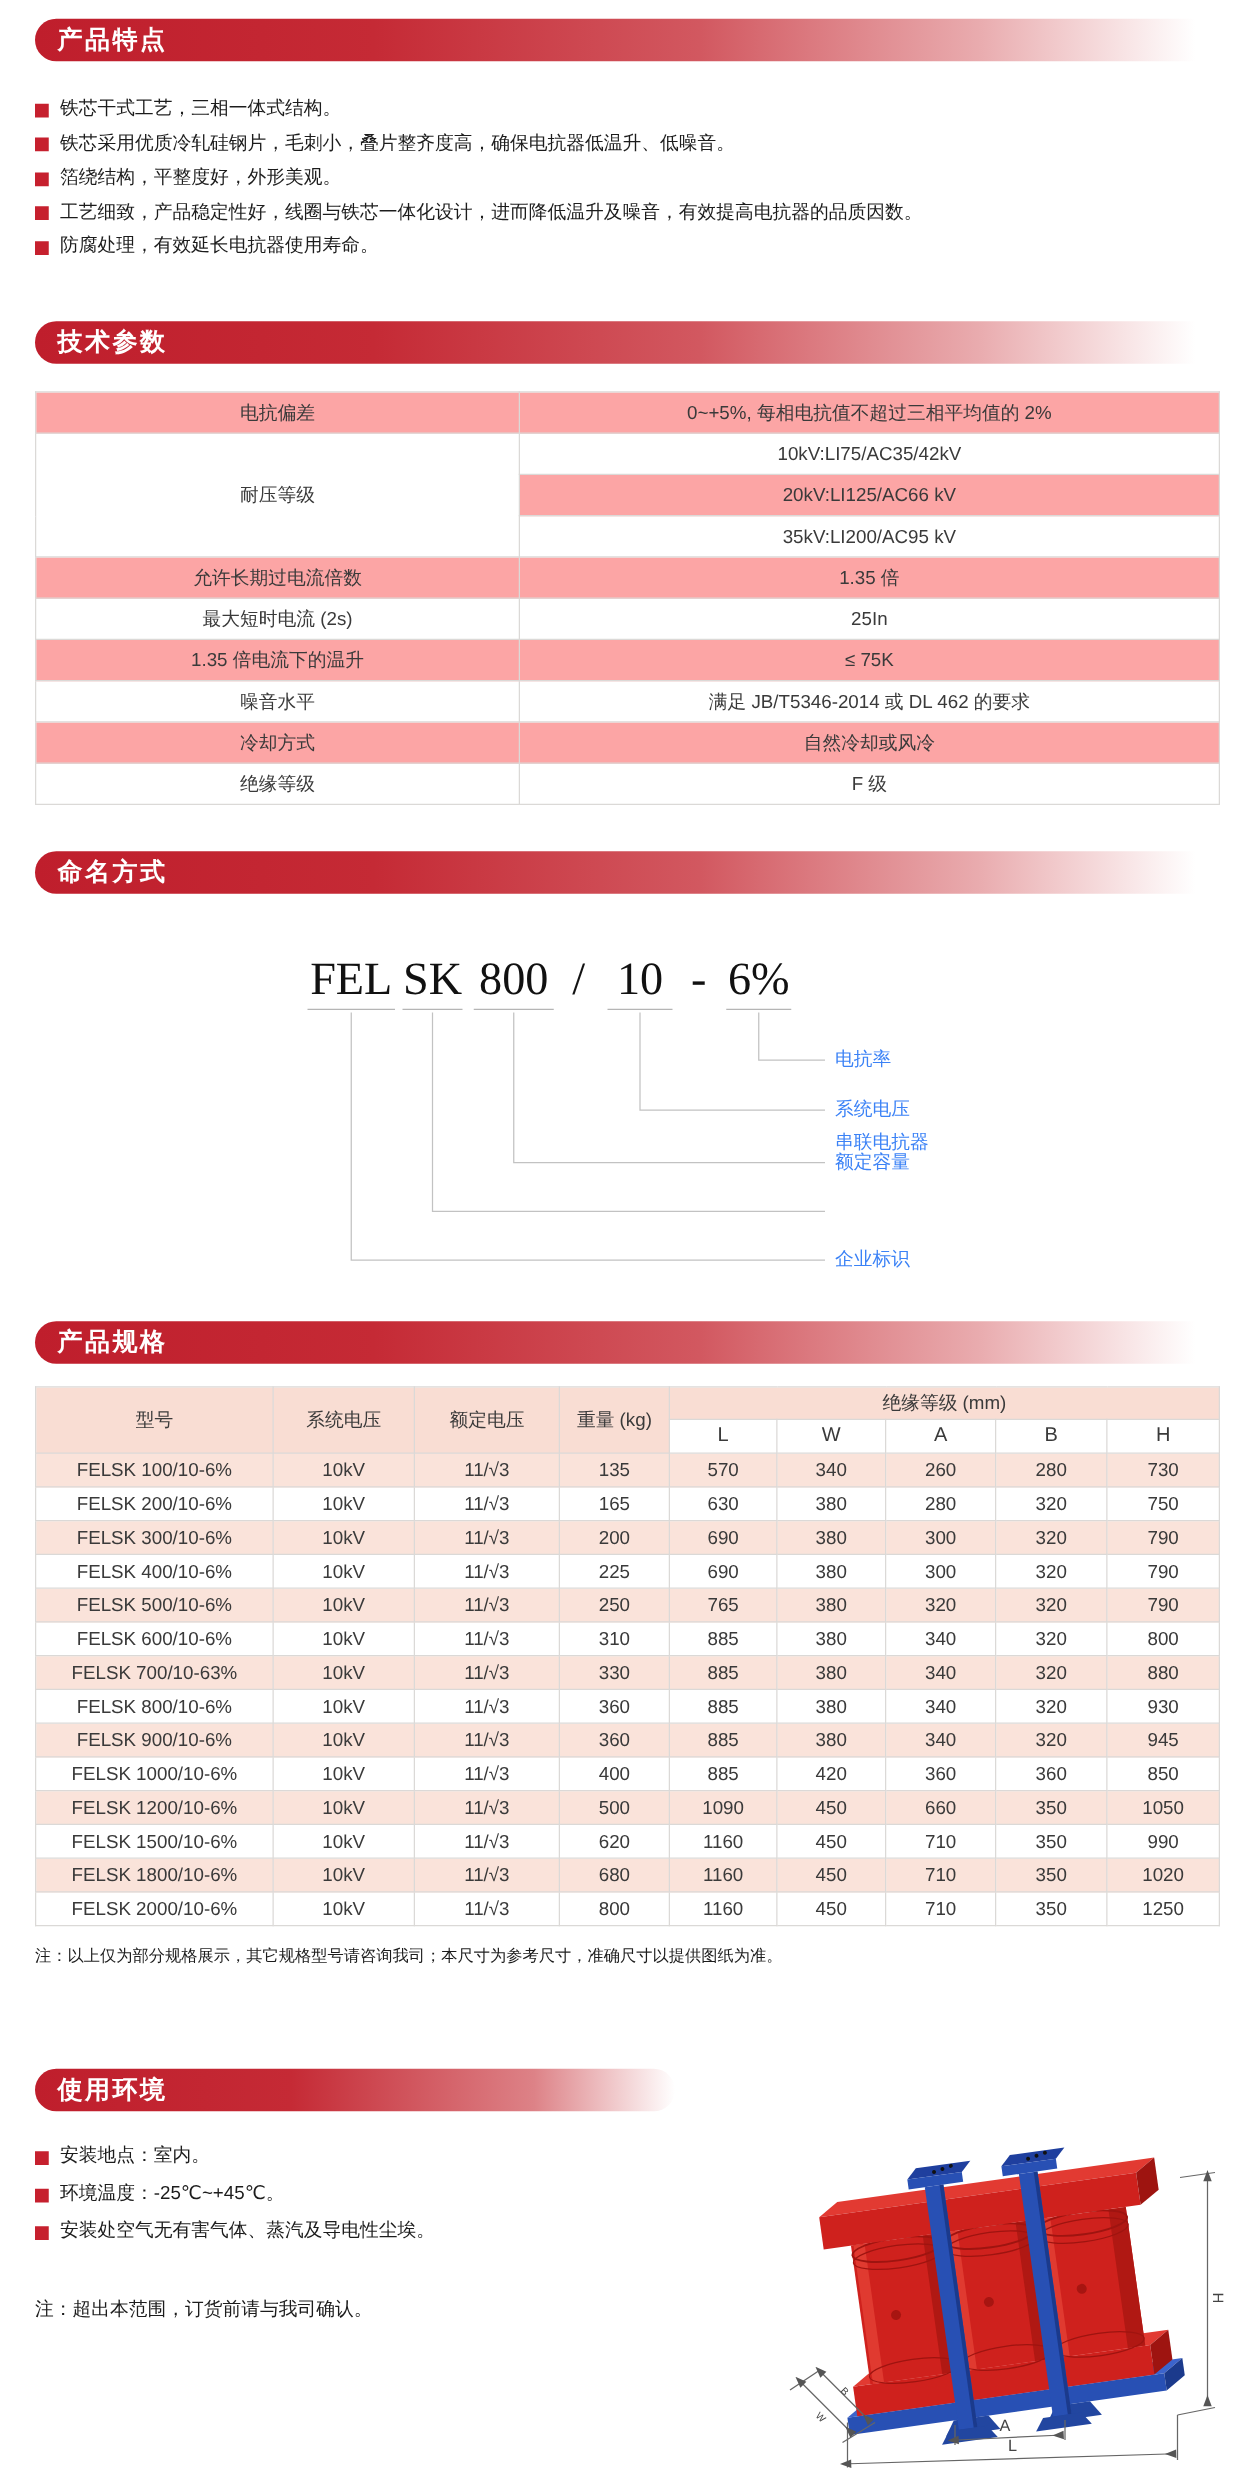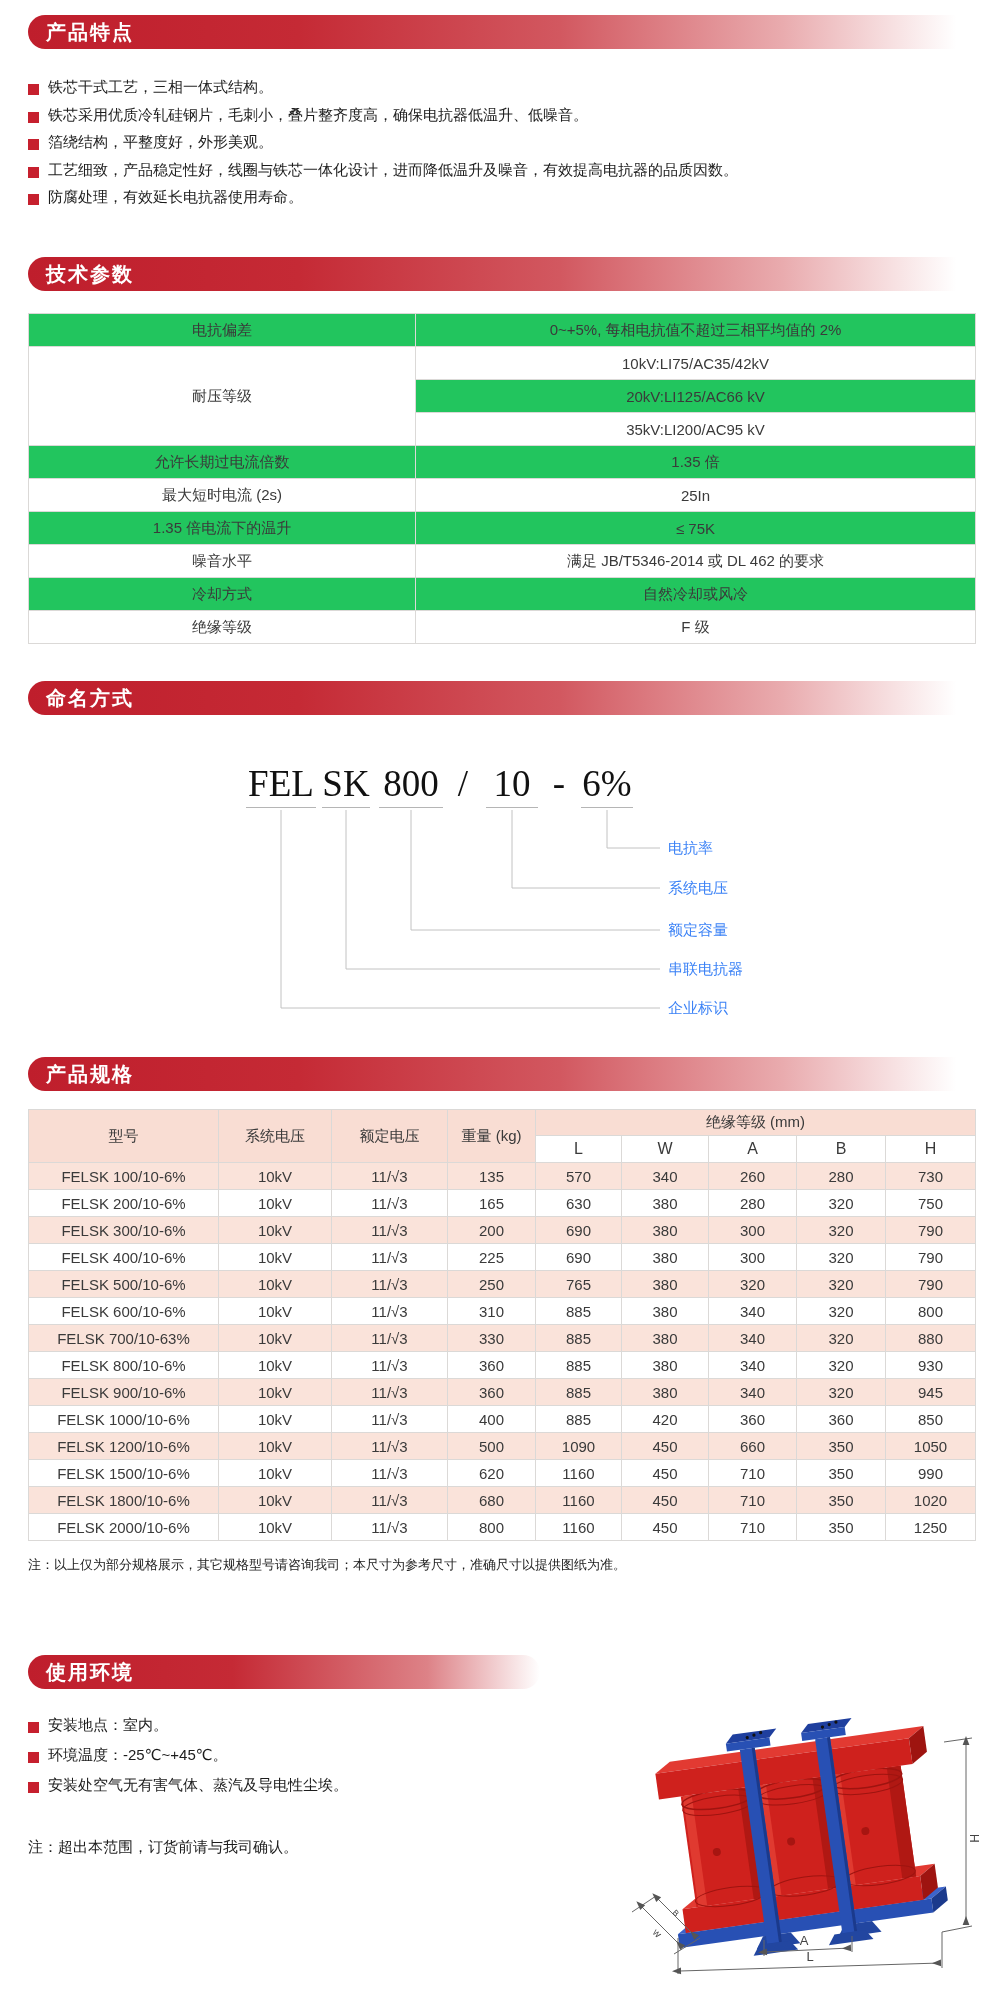--- a/index.html
+++ b/index.html
@@ -15,33 +15,33 @@
   .b-tech{top:257px}
   .b-naming{top:681px}
   .b-spec{top:1057px}
   .b-env{top:1655px;width:512px;
     background:linear-gradient(90deg,#bf1e2c 0%,#c52a35 40%,#dd8287 78%,rgba(255,255,255,0) 100%)}
   .b-install{top:1655px;left:605px;width:395px;
     background:linear-gradient(90deg,#bf1e2c 0%,#ca343e 50%,#dc858a 100%)}
 
   
   .bullet-list{position:absolute;left:28px;list-style:none;margin:0;padding:0}
-  .bullet-list li{display:flex;align-items:flex-end;font-size:15px;line-height:17px}
+  .bullet-list li{display:flex;align-items:center;font-size:15px;line-height:17px}
   .features-list{top:78px;width:960px}
   .features-list li{margin-bottom:10.5px}
   .env-list{top:1716px;width:570px}
   .env-list li{margin-bottom:13px}
   .sq{flex:0 0 11px;width:11px;height:11px;background:#c6202e;margin:3px 9px 0 0}
   .env-note{position:absolute;left:28px;top:1838px;font-size:15px}
 
   
   .tech-table{position:absolute;left:28px;top:313px;width:947px;border-collapse:collapse;
               table-layout:fixed;font-size:15px;color:#3a3a3a}
   .tech-table td{border:1px solid #dbd9d7;text-align:center;height:32px;padding:0}
-  .tech-table tr.stripe td{background:#22c55e}
+  .tech-table tr.stripe td{background:#fca5a5}
   .tech-table td.merged{background:#fff}
 
   
   .spec-table{position:absolute;left:28px;top:1109px;width:947px;border-collapse:collapse;
               table-layout:fixed;font-size:15px;color:#3a3a3a}
   .spec-table th,.spec-table td{border:1px solid #dbd9d7;text-align:center;padding:0;font-weight:normal}
   .spec-table thead th{background:#f9ddd3;height:25px}
   .spec-table thead tr.sub th{background:#fff;height:26px;font-size:16px}
   .spec-table tbody td{height:26px}
   .spec-table tbody tr.stripe td{background:#fae3da}
@@ -53,21 +53,21 @@
   .code-part.u{border-bottom:1px solid #b5b5b5}
   .p-brand{left:246px;width:70px}
   .p-series{left:322px;width:48px}
   .p-cap{left:379px;width:64px}
   .p-slash{left:452px;width:22px}
   .p-sys{left:486px;width:52px}
   .p-dash{left:548px;width:22px}
   .p-rate{left:581px;width:52px}
   .naming-lines{position:absolute;left:0;top:808px;width:1000px;height:210px}
   .naming-label{position:absolute;left:668px;height:20px;line-height:20px;font-size:15px;color:#3b82f6}
-  .nl-rate{top:838px}.nl-sys{top:878px}.nl-cap{top:920px}.nl-series{top:959px}.nl-brand{top:998px}
+  .nl-rate{top:838px}.nl-sys{top:878px}.nl-cap{top:920px}.nl-series{top:904px}.nl-brand{top:998px}
 
   
   .install-svg{position:absolute;left:612px;top:1700px}
 </style>
 </head>
 <body>
 
 <div class="page">
 
   <div class="banner wide b-features">

